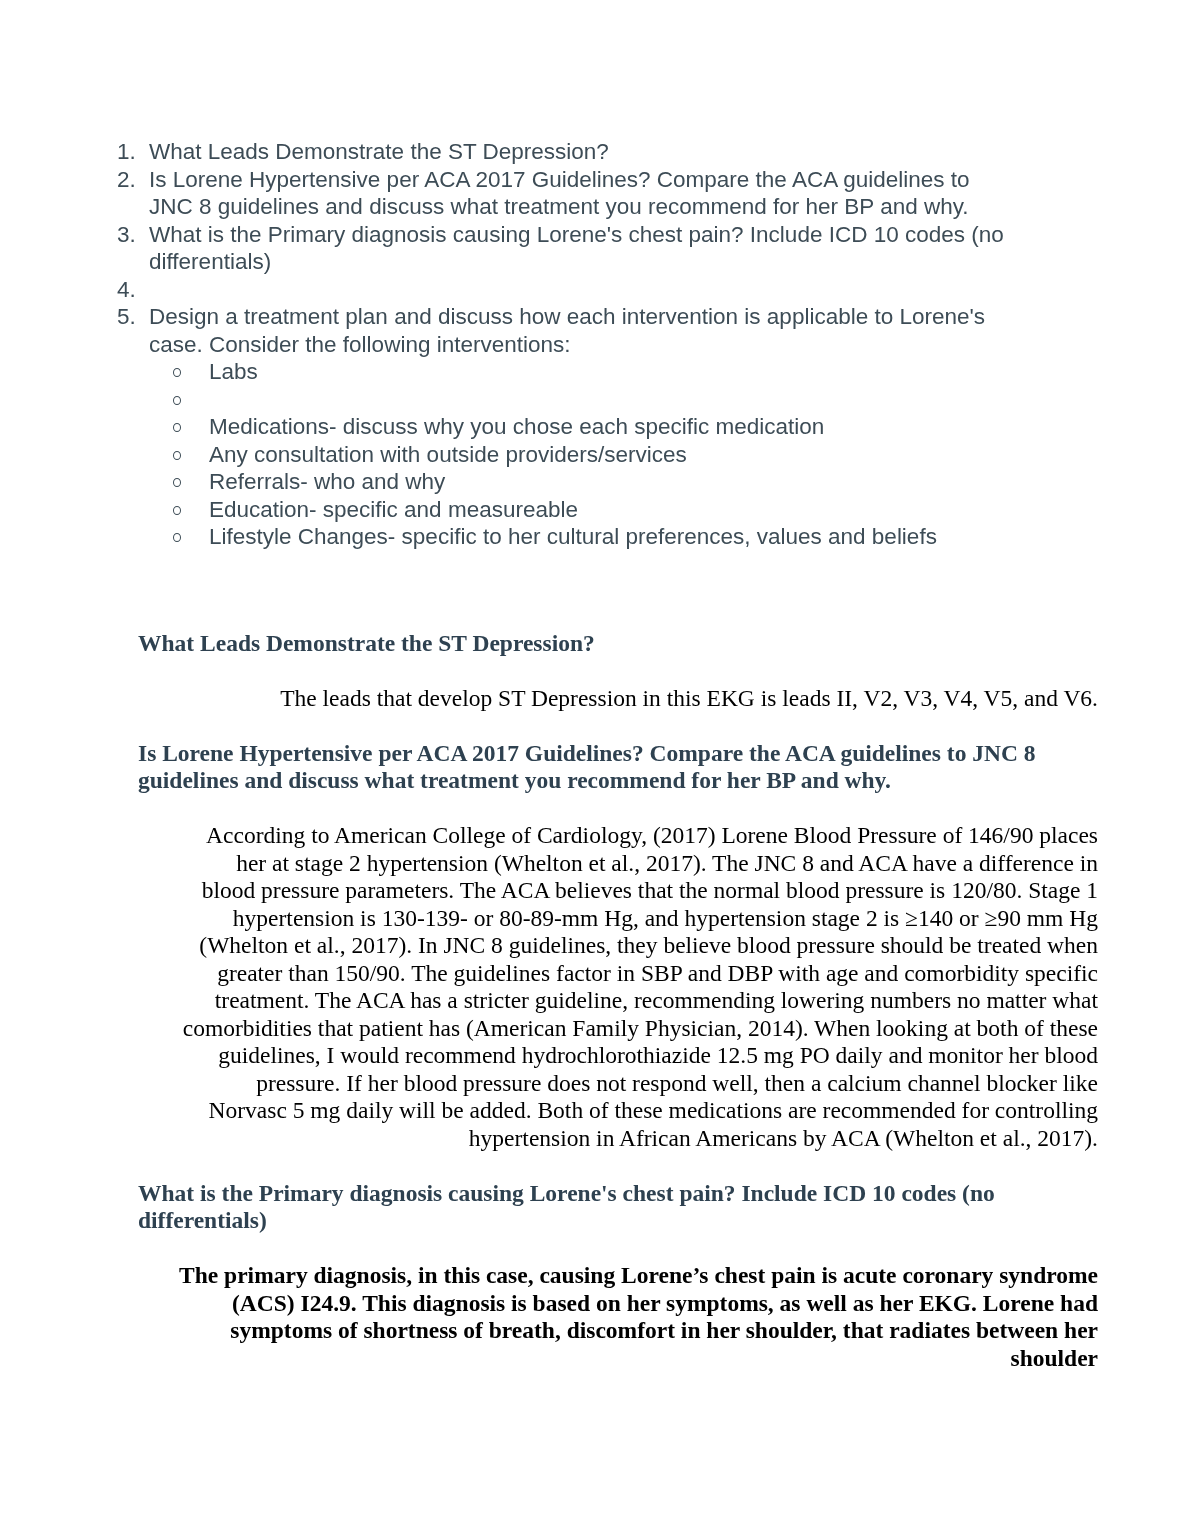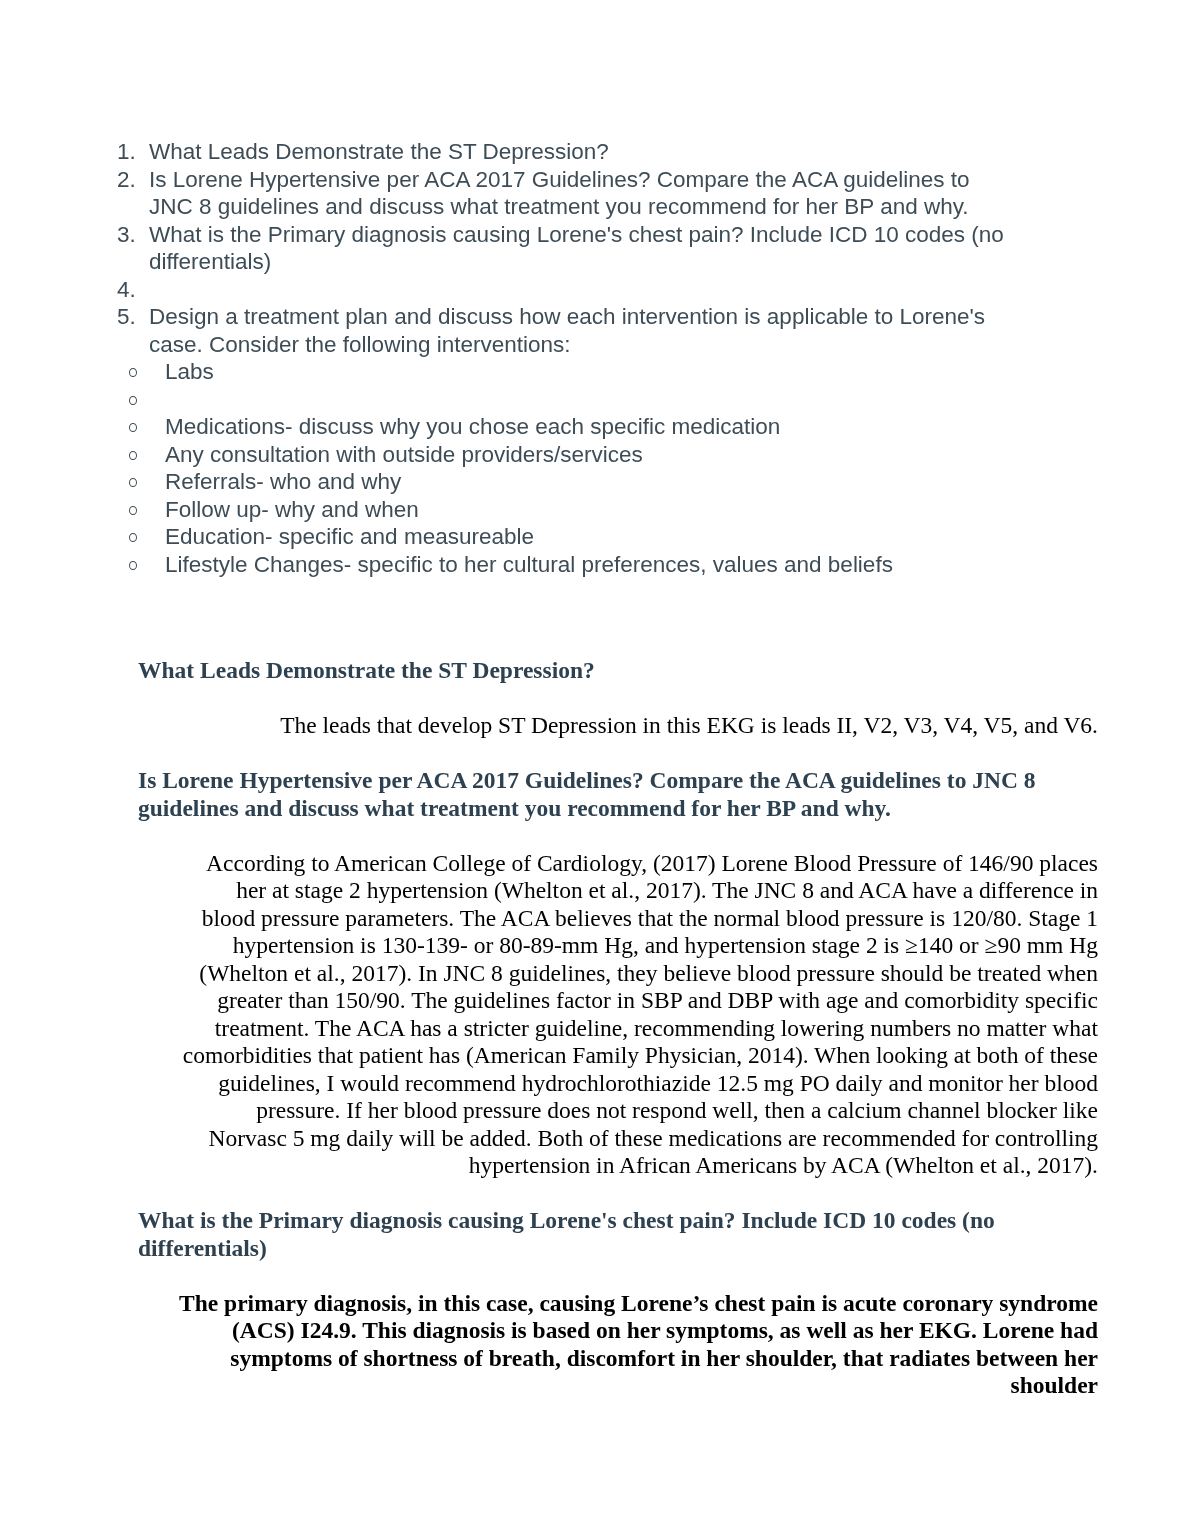--- a/index.html
+++ b/index.html
@@ -24,21 +24,21 @@
   .qnum {
     display: inline-block;
     width: 32px;
     margin-left: 117px;
     flex: 0 0 auto;
     white-space: pre;
   }
   .qtext { white-space: pre; }
 
   
-  .brow { display: flex; align-items: flex-start; }
+  .brow { display: flex; align-items: flex-start; padding-left: 44px; }
   .bmark-col {
     width: 36px;
     margin-left: 129px;
     flex: 0 0 auto;
     height: 27.5px;
     display: flex;
     align-items: center;
   }
   .bcircle {
     display: inline-block;
@@ -135,26 +135,20 @@
       <div class="brow">
         <span class="bmark-col">
             <span class="bcircle"></span>
           </span>
         <div class="btext">Referrals- who and why</div>
       </div>
       <div class="brow">
         <span class="bmark-col">
             <span class="bcircle"></span>
           </span>
-        <div class="btext">Follow up- why and when</div>
-      </div>
-      <div class="brow">
-        <span class="bmark-col">
-            <span class="bcircle"></span>
-          </span>
         <div class="btext">Education- specific and measureable</div>
       </div>
       <div class="brow">
         <span class="bmark-col">
             <span class="bcircle"></span>
           </span>
         <div class="btext">Lifestyle Changes- specific to her cultural preferences, values and beliefs</div>
       </div>
     </div>
   </div>

